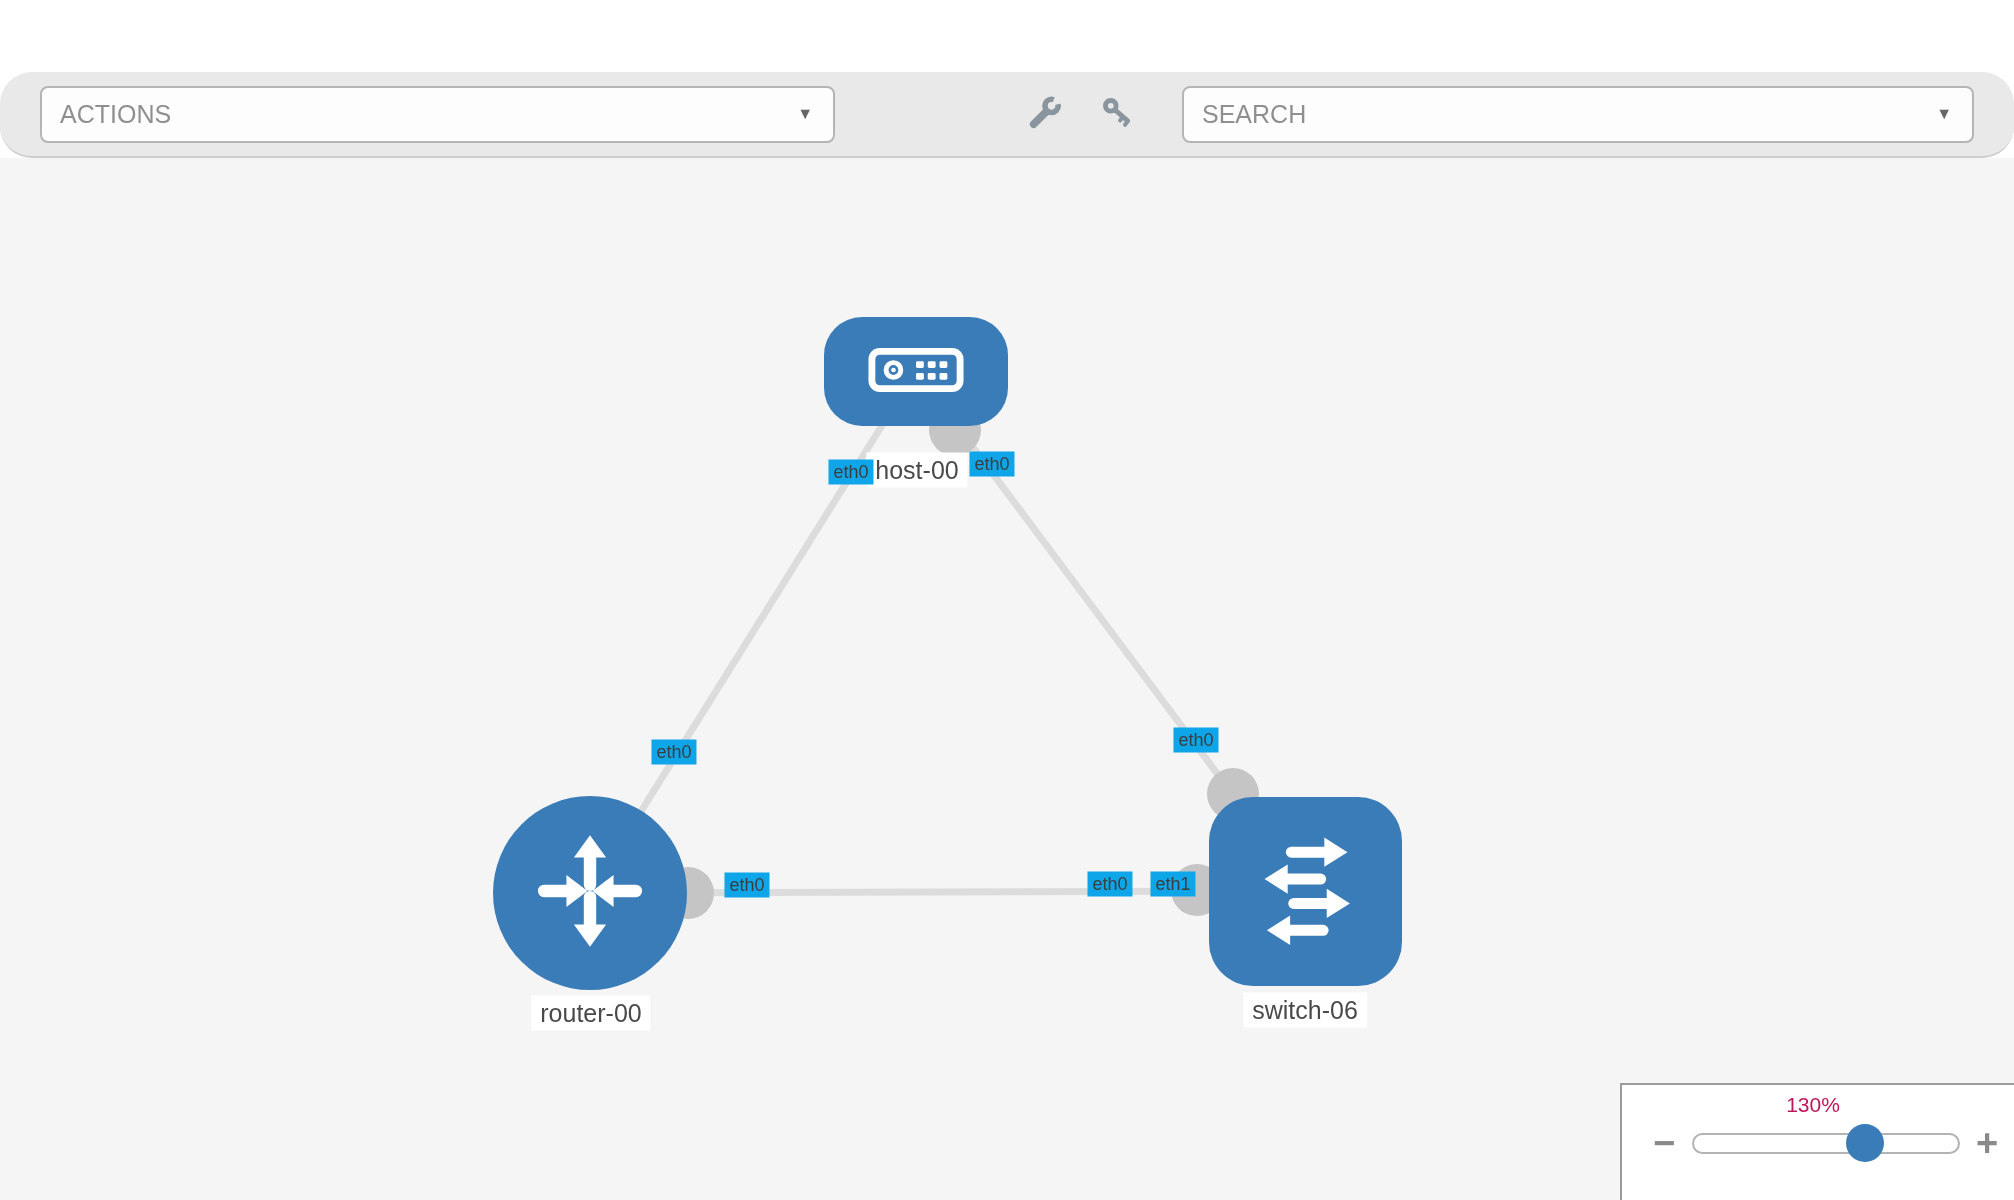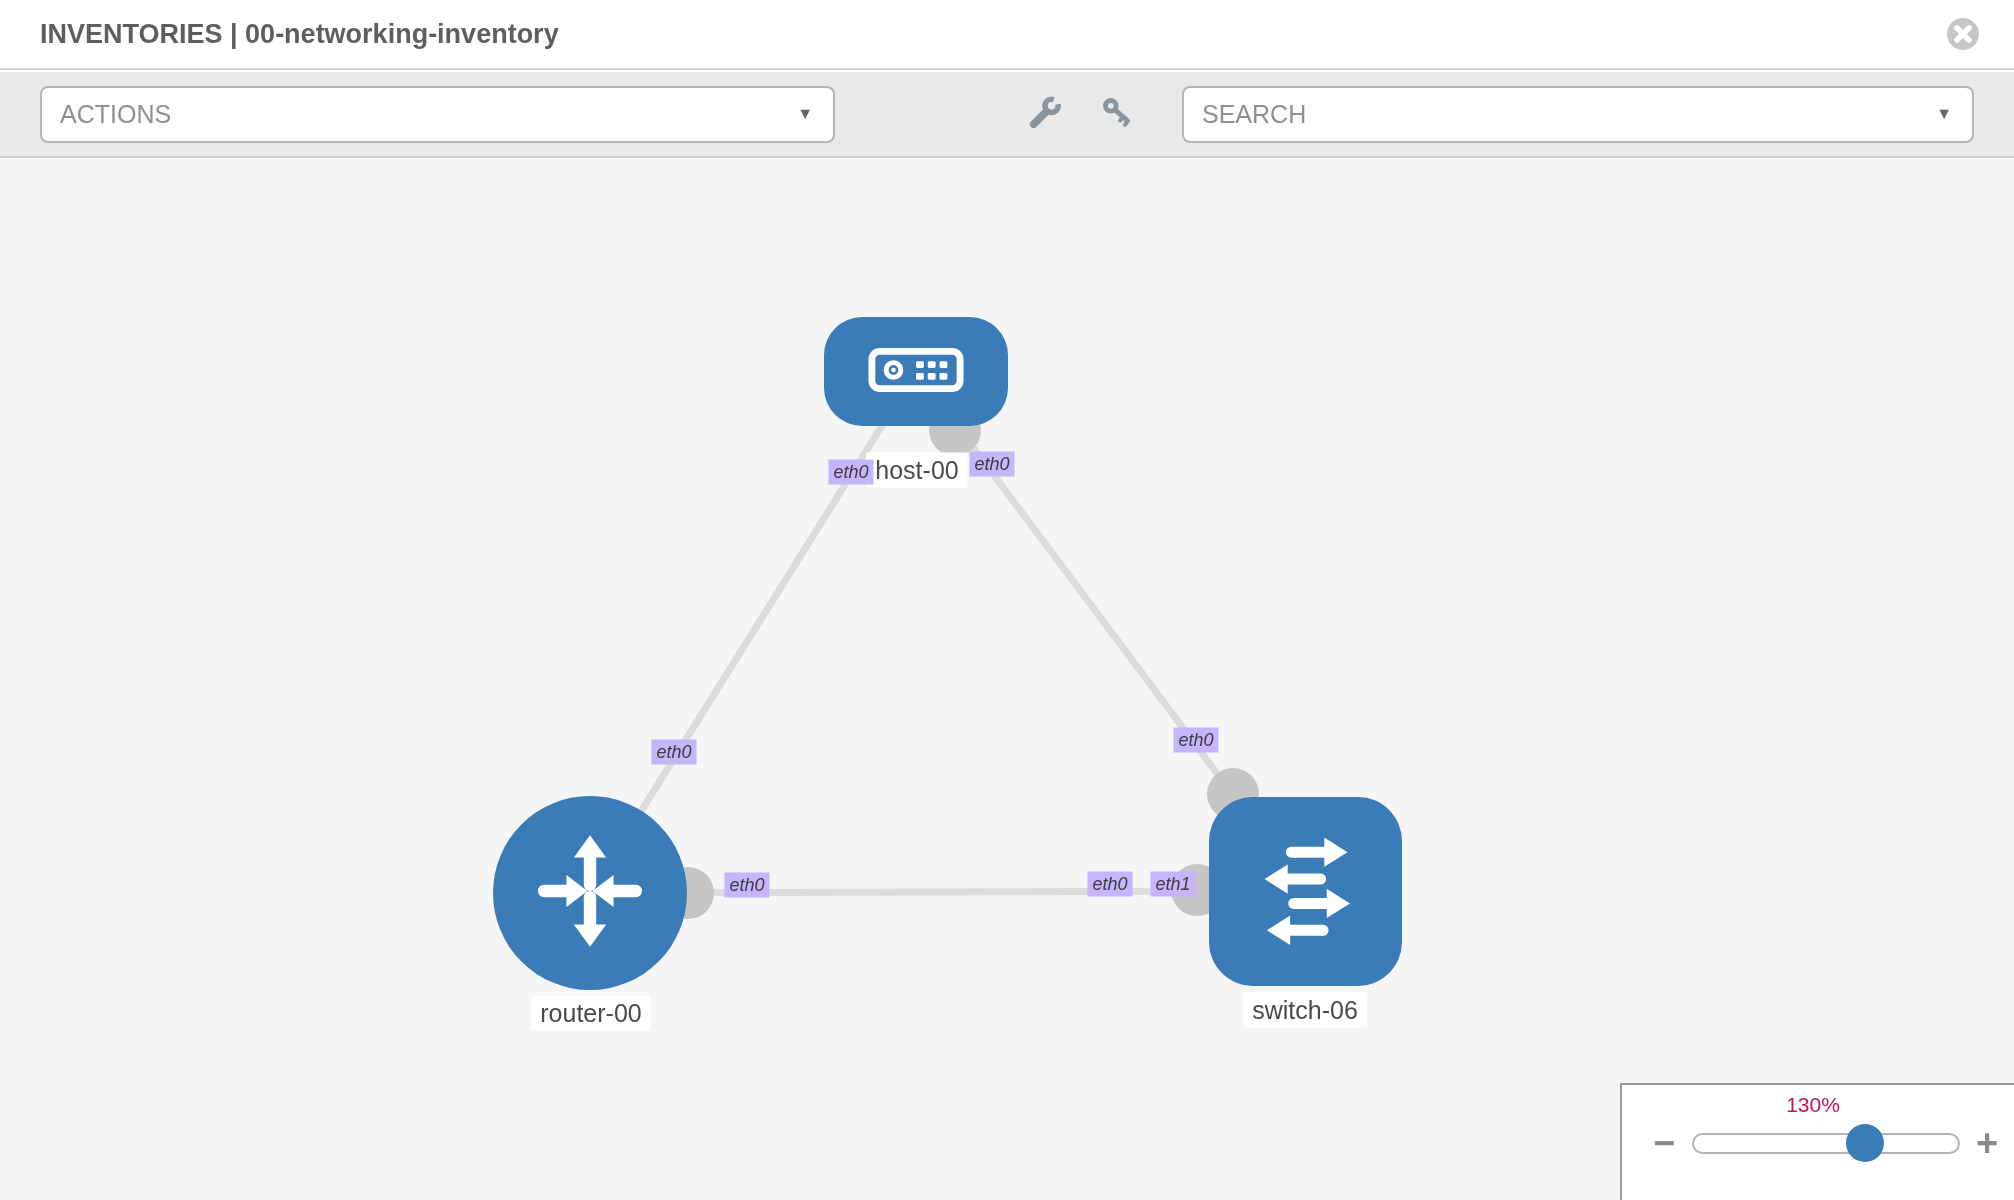--- a/index.html
+++ b/index.html
@@ -7,75 +7,63 @@
   .stage { position:relative; width:2014px; height:1200px; background:#fff; overflow:hidden; }
 
   
   .hdr { position:absolute; top:0; left:0; width:100%; height:70px; background:#fff;
          border-bottom:2px solid #d2d2d2; display:flex; align-items:center; padding:0 34px 0 40px; }
   .hdr h1 { margin:0; font-size:27px; font-weight:bold; color:#5e5e5e; }
   .close-btn { margin-left:auto; width:34px; height:34px; cursor:pointer; }
 
   
   .toolbar { position:absolute; top:72px; left:0; width:100%; height:86px; background:#e9e9e9;
-             border-bottom:2px solid #cdcdcd; display:flex; align-items:center; padding:0 40px; }
+             border-bottom:2px solid #cdcdcd; display:flex; align-items:center; padding:0 40px;border-radius:32px; }
   .dropdown { height:57px; background:#fdfdfd; border:2px solid #b5b5b5; border-radius:8px;
               display:flex; align-items:center; justify-content:space-between; padding:0 20px 0 18px;
               color:#8f8f8f; font-size:25px; cursor:pointer; }
   .dd-actions { width:795px; }
   .dd-search  { width:792px; margin-left:auto; }
   .caret { color:#666; font-size:16px; }
   .tool-icons { display:flex; align-items:center; gap:40px; margin-left:192px; }
   .tool-icons svg { cursor:pointer; }
 
   
   .canvas { position:absolute; top:158px; left:0; width:2014px; height:1042px; background:#f5f5f5; }
   .wires { position:absolute; left:0; top:0; }
 
   .node { position:absolute; background:#3a7cb7; display:flex; align-items:center; justify-content:center; cursor:pointer; }
   .node-host   { left:824px; top:159px; width:184px; height:109px; border-radius:38px; }
   .node-router { left:493px; top:638px; width:194px; height:194px; border-radius:50%; }
   .node-switch { left:1209px; top:639px; width:193px; height:189px; border-radius:44px; }
 
   .nlabel { position:absolute; transform:translate(-50%,-50%); background:#fff; color:#4a4a4a;
             font-size:25px; padding:3px 9px; white-space:nowrap; }
-  .ilabel { position:absolute; transform:translate(-50%,-50%); background:#c4b5fd; color:#3d3d3d;
-            font-size:18px; padding:2px 5px; white-space:nowrap;font-style:italic; }
+  .ilabel { position:absolute; transform:translate(-50%,-50%); background:#0ea5e9; color:#3d3d3d;
+            font-size:18px; padding:2px 5px; white-space:nowrap; }
 
   
   .zoom-panel { position:absolute; left:1620px; top:925px; width:396px; height:119px;
                 background:#fff; border:2px solid #9b9b9b; }
   .zoom-level { position:absolute; top:8px; left:0; width:382px; text-align:center;
                 font-size:21px; color:#be185d; }
   .zoom-minus, .zoom-plus { position:absolute; top:58px; transform:translate(-50%,-50%);
                 font-size:38px; font-weight:bold; color:#8a8a8a; cursor:pointer; line-height:1; }
   .zoom-minus { left:42px; }
   .zoom-plus  { left:365px; }
   .zoom-track { position:absolute; left:70px; top:48px; width:268px; height:21px;
                 border:2px solid #b3b3b3; border-radius:11px; background:#fff; cursor:pointer; }
   .zoom-thumb { position:absolute; left:243px; top:58px; width:38px; height:38px;
                 border-radius:50%; background:#3a7cb7; transform:translate(-50%,-50%); cursor:grab; }
 </style>
 </head>
 <body>
 
 <div class="stage">
 
-  <div class="hdr">
-    <h1>INVENTORIES | 00-networking-inventory</h1>
-    <div class="close-btn">
-      <span>
-        <svg width="34" height="34" viewBox="0 0 34 34">
-          <circle cx="17" cy="17" r="16" fill="#c6c6c6"></circle>
-          <line x1="11" y1="11" x2="23" y2="23" stroke="#fff" stroke-width="5.5" stroke-linecap="round"></line>
-          <line x1="23" y1="11" x2="11" y2="23" stroke="#fff" stroke-width="5.5" stroke-linecap="round"></line>
-        </svg>
-      </span>
-    </div>
-  </div>
 
   <div class="toolbar">
     <div class="dropdown dd-actions">
       <span>ACTIONS</span>
       <span class="caret">▼</span>
     </div>
 
     <div class="tool-icons">
       <span>
         <svg width="34" height="34" viewBox="0 0 36 36">

